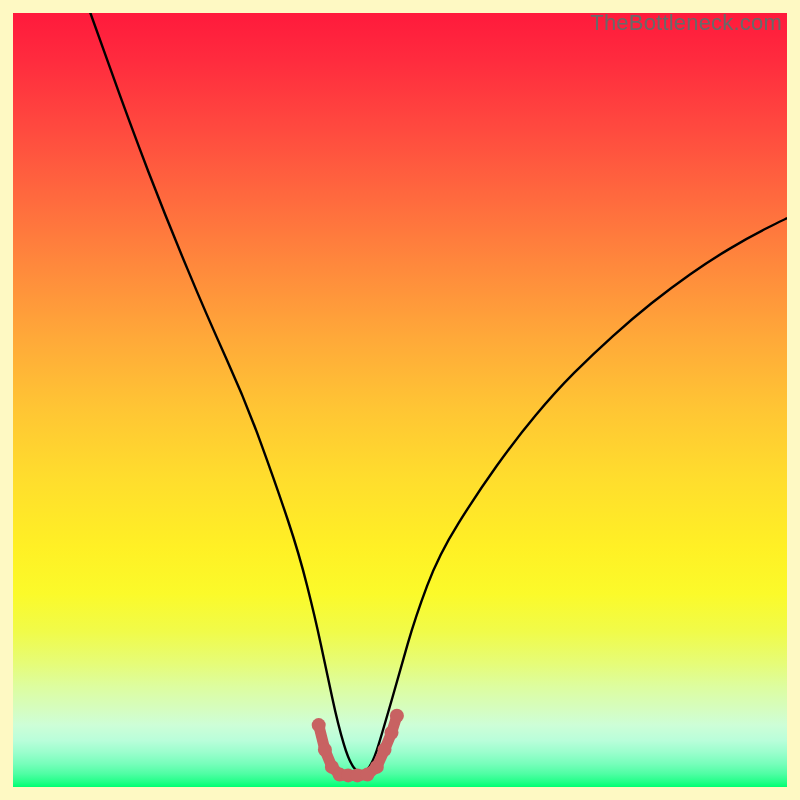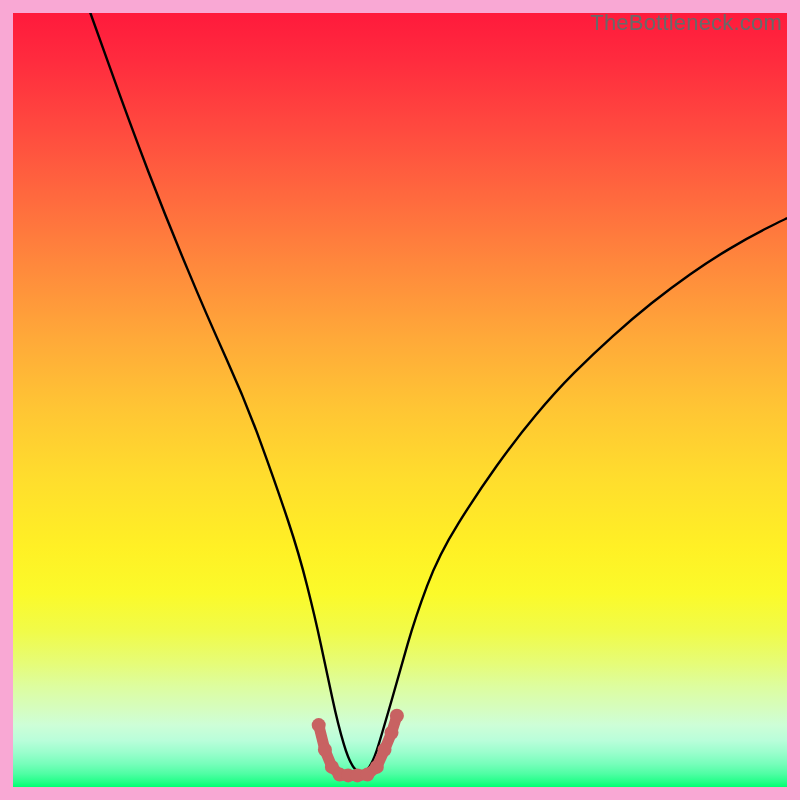--- a/index.html
+++ b/index.html
@@ -8,21 +8,21 @@
     width: 800px;
     height: 800px;
     background: #000;
     overflow: hidden;
     font-family: Arial, Helvetica, sans-serif;
   }
   .stage {
     position: relative;
     width: 800px;
     height: 800px;
-    background: #f9a8d4;
+    background: #fef9c3;
   }
   .plot {
     position: absolute;
     left: 13px;
     top: 13px;
     width: 774px;
     height: 774px;
     overflow: hidden;
   }
   .gradient {

